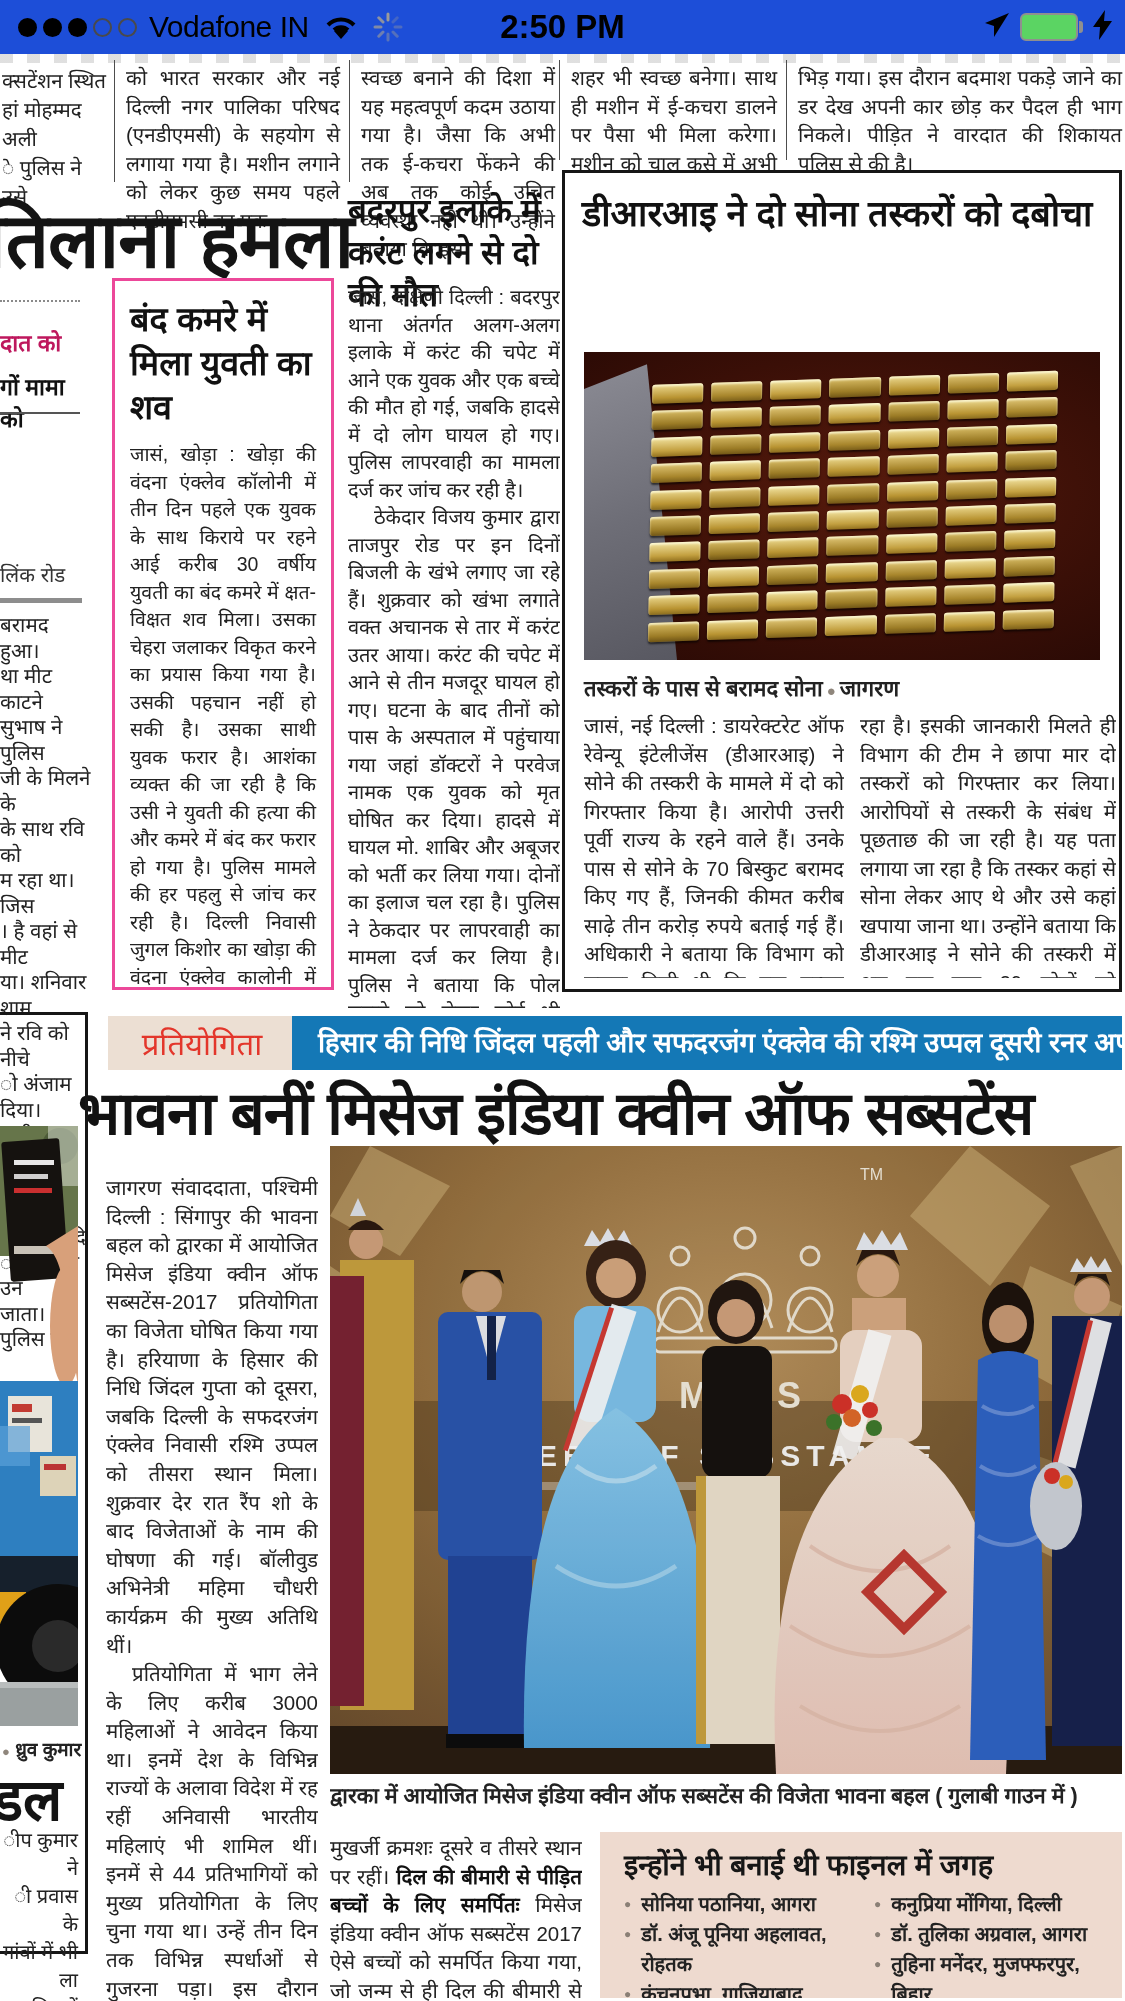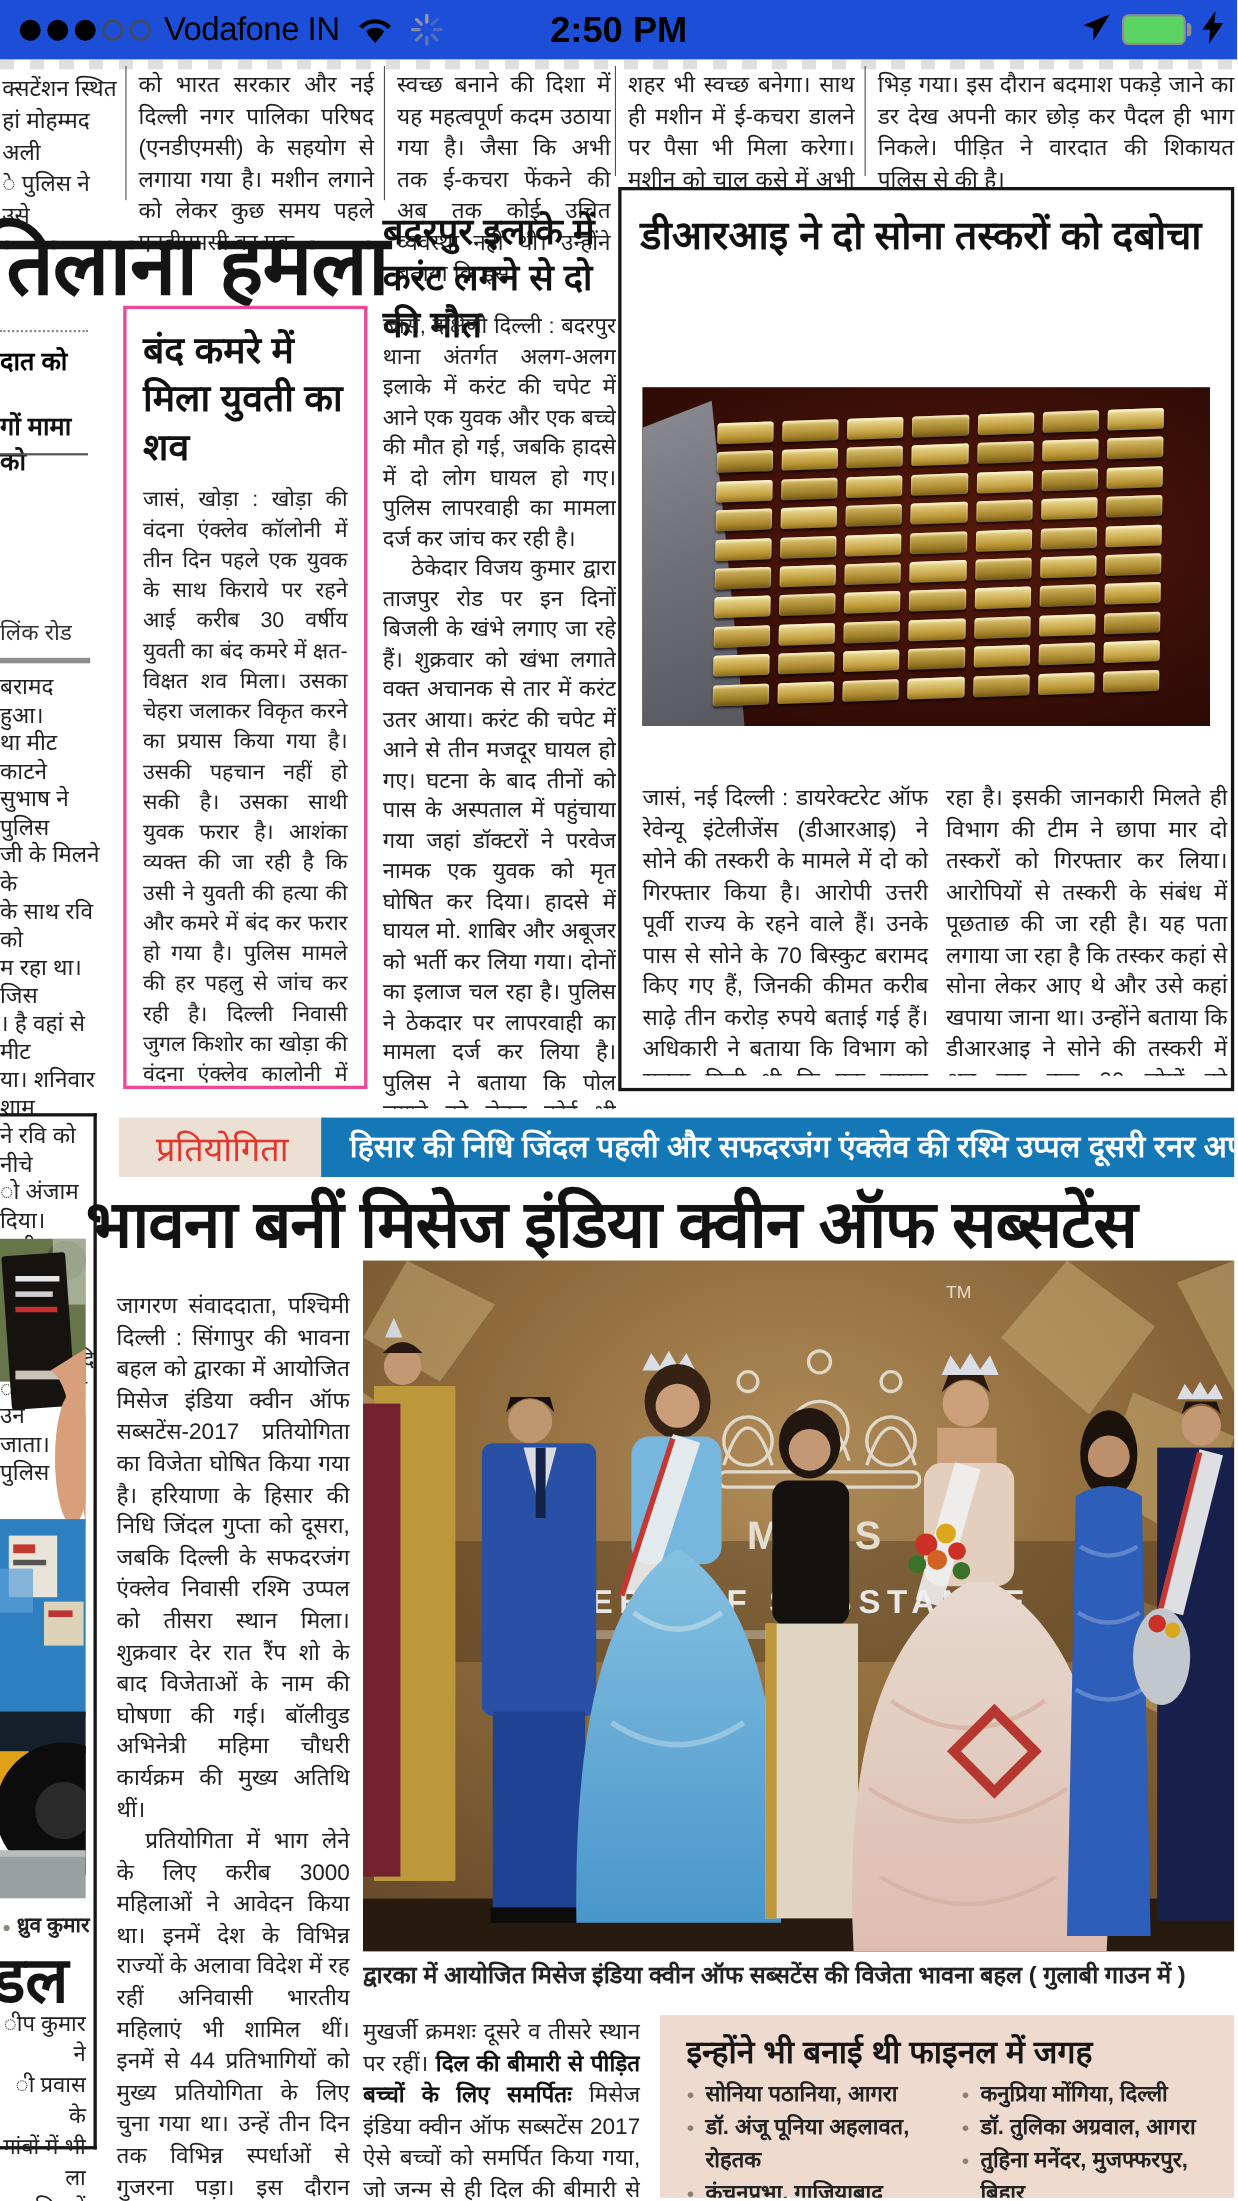--- a/index.html
+++ b/index.html
@@ -34,21 +34,21 @@
   #colE{left:798px;top:64px;width:324px;}
   #ruleA{left:114px;top:60px;height:122px;}
   #ruleB{left:349px;top:60px;height:122px;}
   #ruleC{left:559px;top:60px;height:100px;}
   #ruleD{left:786px;top:60px;height:100px;}
   
   #attack-headline{left:-14px;top:186px;font-size:76px;font-weight:700;color:#141414;white-space:nowrap;letter-spacing:-1px;}
   
   .lr{left:0;width:92px;}
   #lr-dotted{left:0;top:300px;width:80px;border-top:2px dotted #8a8a8a;}
-  #lr-f1{top:311px;font-size:23px;font-weight:700;color:#000000;}
+  #lr-f1{top:326px;font-size:23px;font-weight:700;color:#be185d;}
   #lr-f2{top:370px;font-size:23px;font-weight:700;color:#111;}
   #lr-rule1{left:0;top:412px;width:80px;border-top:2px solid #555;}
   #lr-upper{top:424px;font-size:20.5px;line-height:28px;}
   #lr-link{top:560px;font-size:20.5px;color:#333;}
   #lr-rule2{left:0;top:598px;width:82px;border-top:5px solid #8d8d8d;}
   #lr-lower{top:612px;font-size:20.5px;line-height:25.5px;}
   
   #locked-box{left:112px;top:278px;width:222px;height:712px;border:3px solid #ec4899;box-sizing:border-box;
               padding:16px 15px;overflow:hidden;background:#fff;}
   #locked-h{font-size:34px;line-height:44px;font-weight:700;color:#111;}
@@ -280,20 +280,23 @@
         <span class="gbar g2"></span>
         <span class="gbar g3"></span>
         <span class="gbar g0"></span>
         <span class="gbar g1"></span>
         <span class="gbar g2"></span>
         <span class="gbar g3"></span>
         <span class="gbar g0"></span>
         <span class="gbar g1"></span>
       </div>
   </div>
+  <div class="abs" id="gold-caption">
+    <span>तस्करों के पास से बरामद सोना</span><span class="cap-dot">●</span><span>जागरण</span>
+  </div>
   <div class="abs body-text" id="dri-col1">जासं, नई दिल्ली : डायरेक्टरेट ऑफ रेवेन्यू इंटेलीजेंस (डीआरआइ) ने सोने की तस्करी के मामले में दो को गिरफ्तार किया है। आरोपी उत्तरी पूर्वी राज्य के रहने वाले हैं। उनके पास से सोने के 70 बिस्कुट बरामद किए गए हैं, जिनकी कीमत करीब साढ़े तीन करोड़ रुपये बताई गई हैं। अधिकारी ने बताया कि विभाग को सूचना मिली थी कि एक तस्कर गिरोह म्यांमार के रास्ते भारत में सोने की तस्करी कर</div>
   <div class="abs body-text" id="dri-col2">रहा है। इसकी जानकारी मिलते ही विभाग की टीम ने छापा मार दो तस्करों को गिरफ्तार कर लिया। आरोपियों से तस्करी के संबंध में पूछताछ की जा रही है। यह पता लगाया जा रहा है कि तस्कर कहां से सोना लेकर आए थे और उसे कहां खपाया जाना था। उन्होंने बताया कि डीआरआइ ने सोने की तस्करी में अब तक कुल 29 लोगों को गिरफ्तार किया है। उनके पास से 95 किलो सोना बरामद किया गया है।</div>
 
   <div class="abs" id="kicker">प्रतियोगिता</div>
   <div class="abs" id="strap">हिसार की निधि जिंदल पहली और सफदरजंग एंक्लेव की रश्मि उप्पल दूसरी रनर अप रहीं</div>
   <div class="abs" id="pageant-headline">भावना बनीं मिसेज इंडिया क्वीन ऑफ सब्सटेंस</div>
 
   <div class="abs" id="left-box-border"></div>
   <div class="abs" id="truck-photo">
     <svg width="78" height="600" viewBox="0 0 78 600">

